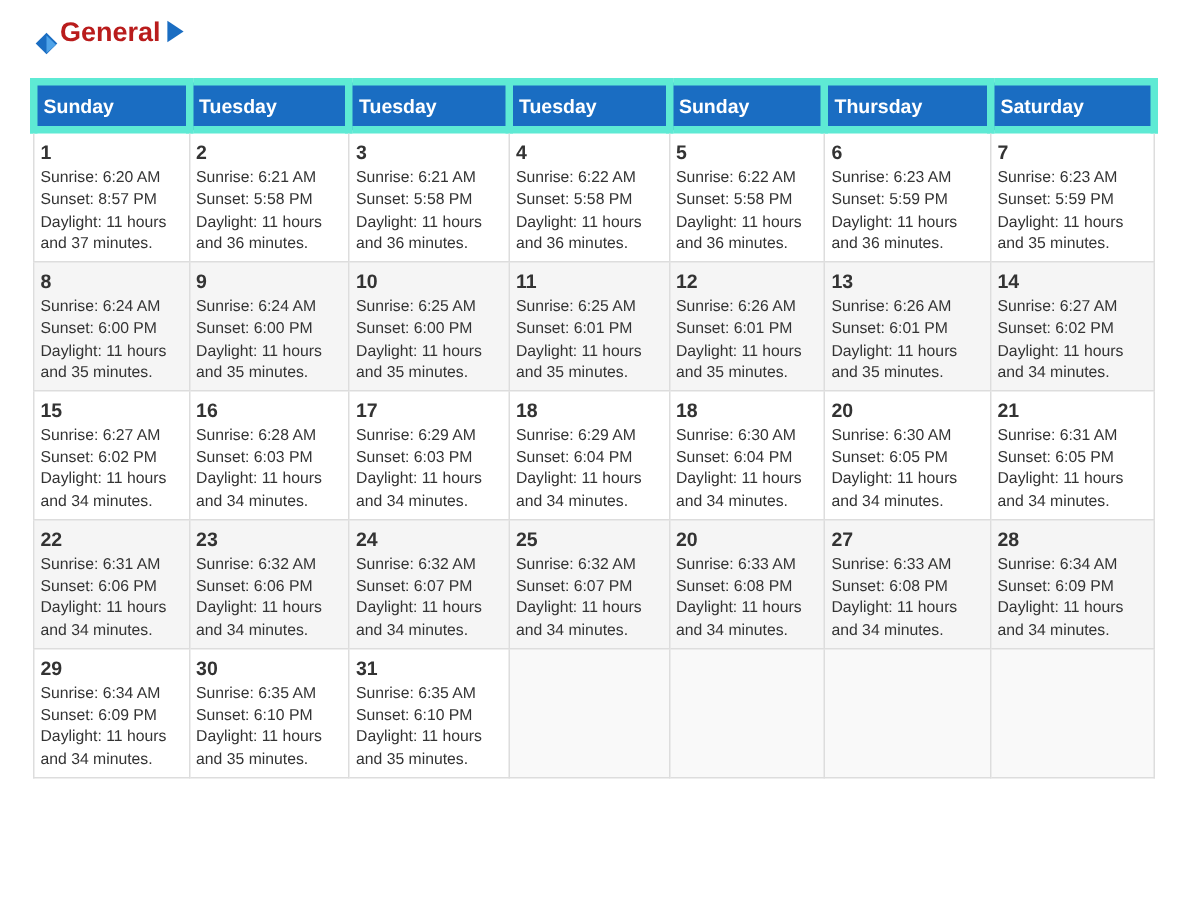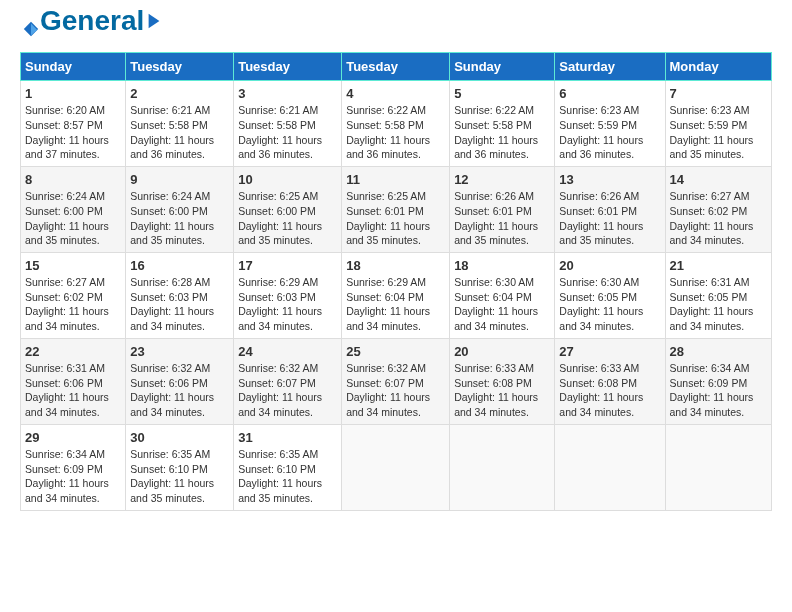--- a/index.html
+++ b/index.html
@@ -55,21 +55,21 @@
     }
     thead tr {
       background-color: #1a6dc2;
       color: #fff;
     }
     thead th {
       padding: 6px 4px;
       text-align: left;
       font-size: 13px;
       font-weight: bold;
-      border: 1px solid #5eead4;
+      border: 5px solid #5eead4;
     }
     tbody tr {
       background: #fff;
     }
     tbody tr:nth-child(even) {
       background: #f5f5f5;
     }
     tbody td {
       padding: 4px 4px;
       vertical-align: top;
@@ -93,21 +93,21 @@
   <div class="logo">
     <div class="logo-text">
       <span class="logo-general"></span>
       <svg class="logo-icon" viewBox="0 0 20 20">
         <polygon points="10,2 18,10 10,18 2,10" fill="#1a6dc2"></polygon>
         <polygon points="10,4 17,11 10,17" fill="#4fa3e8"></polygon>
       </svg>
       <br>
     </div>
     <div style="display:flex;align-items:center;margin-top:-16px;margin-left:0;">
-      <span style="font-size:28px;font-weight:bold;color:#0369a1;">General</span>
+      <span style="font-size:18px;font-weight:bold;color:#b91c1c;">General</span>
       <svg width="18" height="18" style="margin:0 1px;" viewBox="0 0 20 20">
         <polygon points="4,2 16,10 4,18" fill="#1a6dc2"></polygon>
       </svg>
     </div>
     <div style="margin-top:-4px;margin-left:0;">
       <span style="font-size:22px;font-weight:bold;color:#1a6dc2;"></span>
     </div>
   </div>
   <div class="title-block">
     <div class="main-title"></div>
@@ -116,22 +116,22 @@
 </div>
 
 <table>
   <thead>
     <tr>
     <th>Sunday</th>
         <th>Tuesday</th>
         <th>Tuesday</th>
         <th>Tuesday</th>
         <th>Sunday</th>
+        <th>Thursday</th>
         <th>Saturday</th>
-        <th>Monday</th>
       </tr>
   </thead>
   <tbody id="calendar-body">
   <tr>
         <td><span class="day-num">1</span><br><span>Sunrise: 6:20 AM</span><br><span>Sunset: 8:57 PM</span><br><span>Daylight: 11 hours and 37 minutes.</span></td>
         <td><span class="day-num">2</span><br><span>Sunrise: 6:21 AM</span><br><span>Sunset: 5:58 PM</span><br><span>Daylight: 11 hours and 36 minutes.</span></td>
         <td><span class="day-num">3</span><br><span>Sunrise: 6:21 AM</span><br><span>Sunset: 5:58 PM</span><br><span>Daylight: 11 hours and 36 minutes.</span></td>
         <td><span class="day-num">4</span><br><span>Sunrise: 6:22 AM</span><br><span>Sunset: 5:58 PM</span><br><span>Daylight: 11 hours and 36 minutes.</span></td>
         <td><span class="day-num">5</span><br><span>Sunrise: 6:22 AM</span><br><span>Sunset: 5:58 PM</span><br><span>Daylight: 11 hours and 36 minutes.</span></td>
         <td><span class="day-num">6</span><br><span>Sunrise: 6:23 AM</span><br><span>Sunset: 5:59 PM</span><br><span>Daylight: 11 hours and 36 minutes.</span></td>

